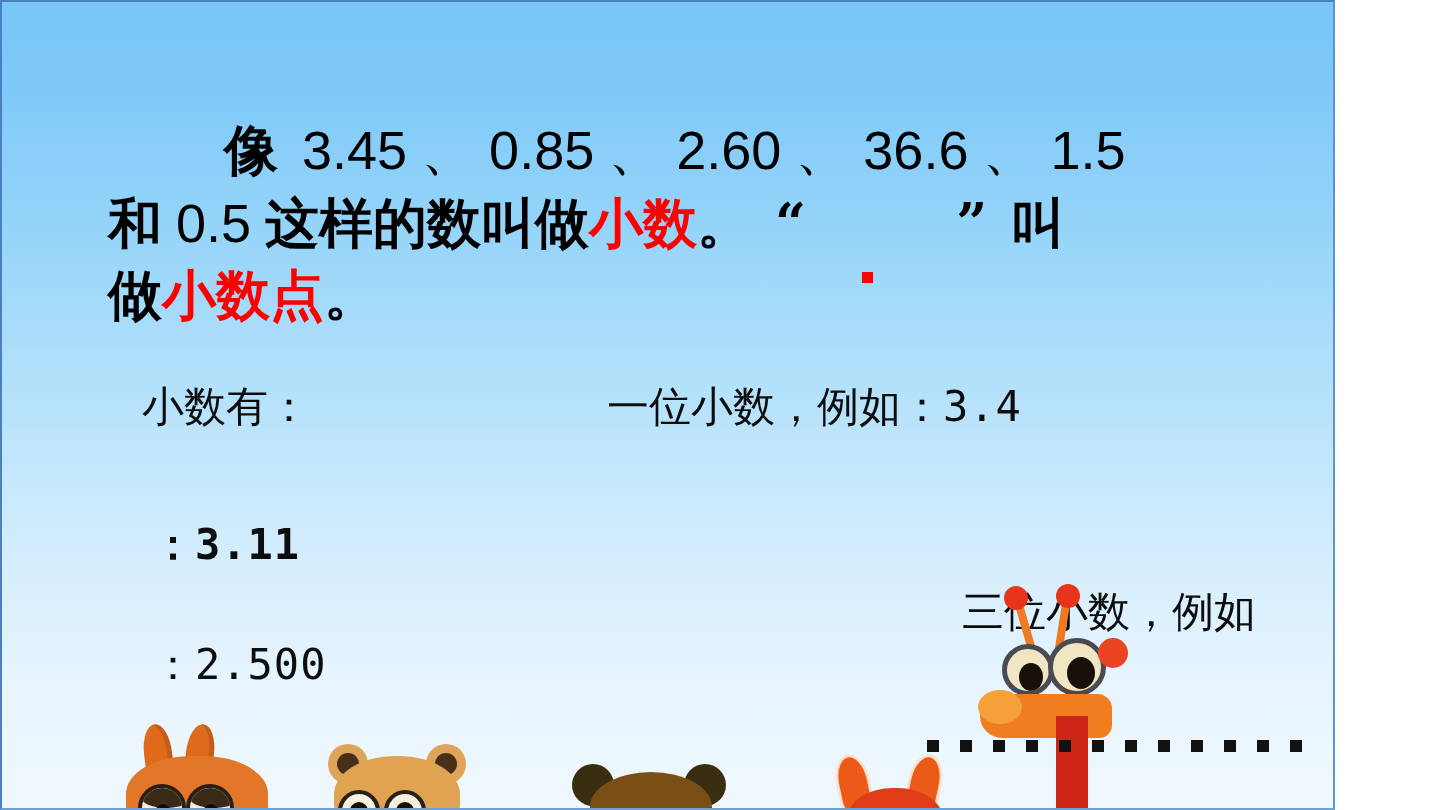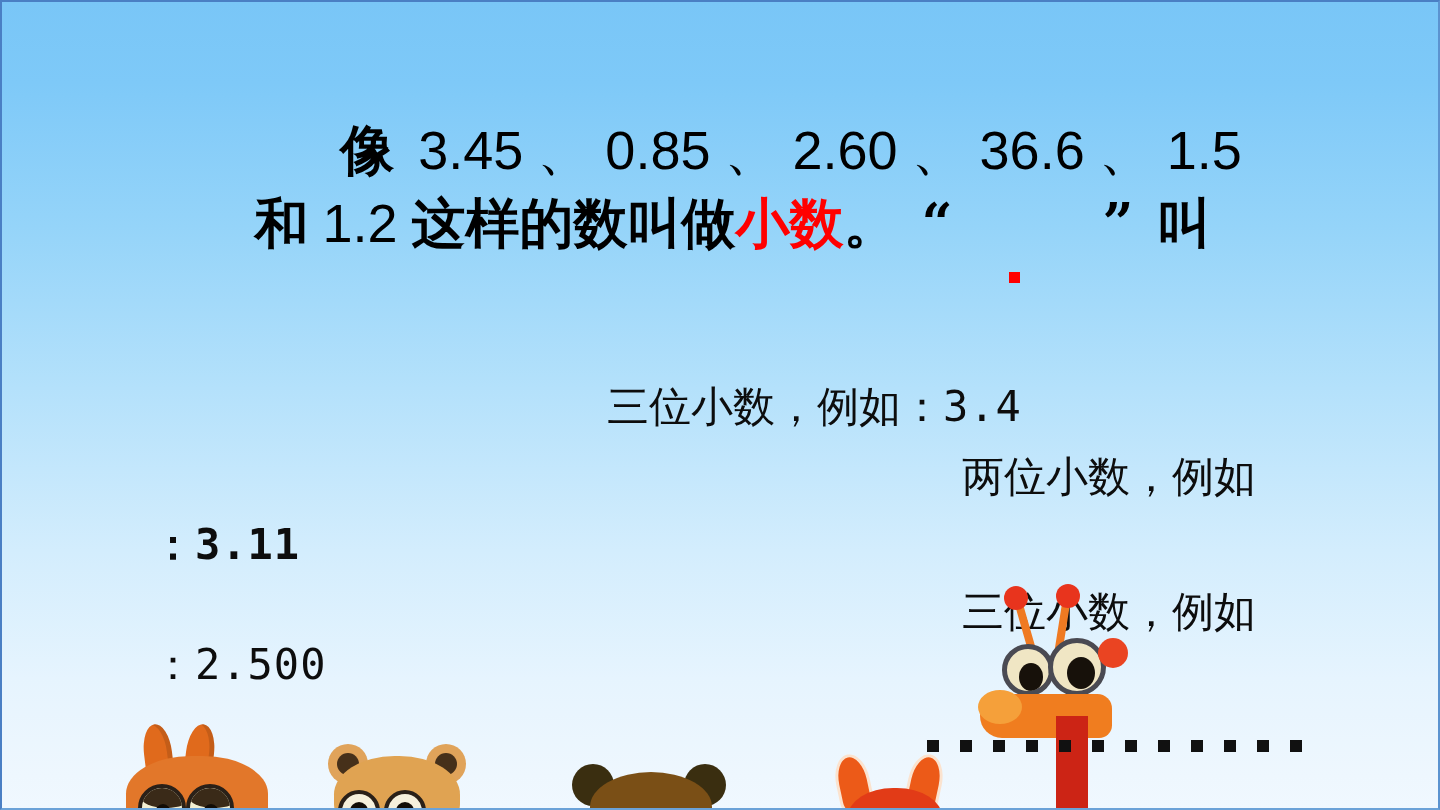--- a/index.html
+++ b/index.html
@@ -2,39 +2,38 @@
 <html><head>
 <meta charset="utf-8">
 <style>
   html, body {
     margin: 0;
     padding: 0;
     background: #ffffff;
   }
   #slide {
     position: relative;
-    width: 1440px;
+    width: 1335px;
     height: 810px;
     overflow: hidden;
     background: linear-gradient(to bottom,
         #79c6f7 0%,
         #7ec9f8 10%,
         #95d4f9 28%,
         #b4e1fb 48%,
         #d3edfd 68%,
         #e6f4fe 84%,
         #eef7fe 96%,
         #f0f8ff 100%);
     box-sizing: border-box;
     border-top: 2px solid #4a7fc4;
     border-left: 2px solid #4a7fc4;
     border-right: 2px solid #5b93d0;
     border-bottom: 2px solid #6ba2d8;
     font-family: "Liberation Sans", sans-serif;
-    text-align: center;
   }
 
   
   .headline {
     position: absolute;
     left: 106px;
     top: 112px;
     width: 1250px;
     font-family: "DejaVu Sans", "Liberation Sans", sans-serif;
     font-weight: bold;
@@ -238,28 +237,29 @@
 </style>
 </head>
 <body>
 
 <div id="slide">
 
   <div class="headline">
 
     <div class="hl-line hl-line-1"><span>像</span><span class="spc-md"></span><span class="num">3.45</span><span class="spc-sm"></span><span class="dun">、</span><span class="spc-sm"></span><span class="num">0.85</span><span class="spc-sm"></span><span class="dun">、</span><span class="spc-sm"></span><span class="num">2.60</span><span class="spc-sm"></span><span class="dun">、</span><span class="spc-sm"></span><span class="num">36.6</span><span class="spc-sm"></span><span class="dun">、</span><span class="spc-sm"></span><span class="num">1.5</span></div>
 
-    <div class="hl-line"><span>和</span><span class="spc-sm"></span><span class="num">1.2</span><span class="spc-sm"></span><span>这样的数叫做</span><span class="red">小数</span><span>。</span><span class="spc-md"></span><span class="quote-open">“</span><span class="gap-inq"><span class="reddot"></span></span><span class="quote-close">”</span><span class="spc-md"></span><span>叫</span></div>
-
-  </div>
-
-
-  <div class="body-line" id="line-one"><span>三位小数，例如：</span><span class="mono">3.4</span></div>
-
-  <div class="body-line" id="line-two">两位小数，例如</div>
+    <div class="hl-line"><span>和</span><span class="spc-sm"></span><span class="num">0.5</span><span class="spc-sm"></span><span>这样的数叫做</span><span class="red">小数</span><span>。</span><span class="spc-md"></span><span class="quote-open">“</span><span class="gap-inq"><span class="reddot"></span></span><span class="quote-close">”</span><span class="spc-md"></span><span>叫</span></div>
+
+    <div class="hl-line"><span>做</span><span class="red">小数点</span><span>。</span></div>
+  </div>
+
+  <div class="body-line" id="line-label">小数有：</div>
+
+  <div class="body-line" id="line-one"><span>一位小数，例如：</span><span class="mono">3.4</span></div>
+
   <div class="body-line mono" id="line-two-val">：3.11</div>
 
   <div class="body-line" id="line-three">三位小数，例如</div>
   <div class="body-line mono" id="line-three-val">：2.500</div>
 
   <div id="ellipsis">
       <i></i>
       <i></i>
       <i></i>
       <i></i>

